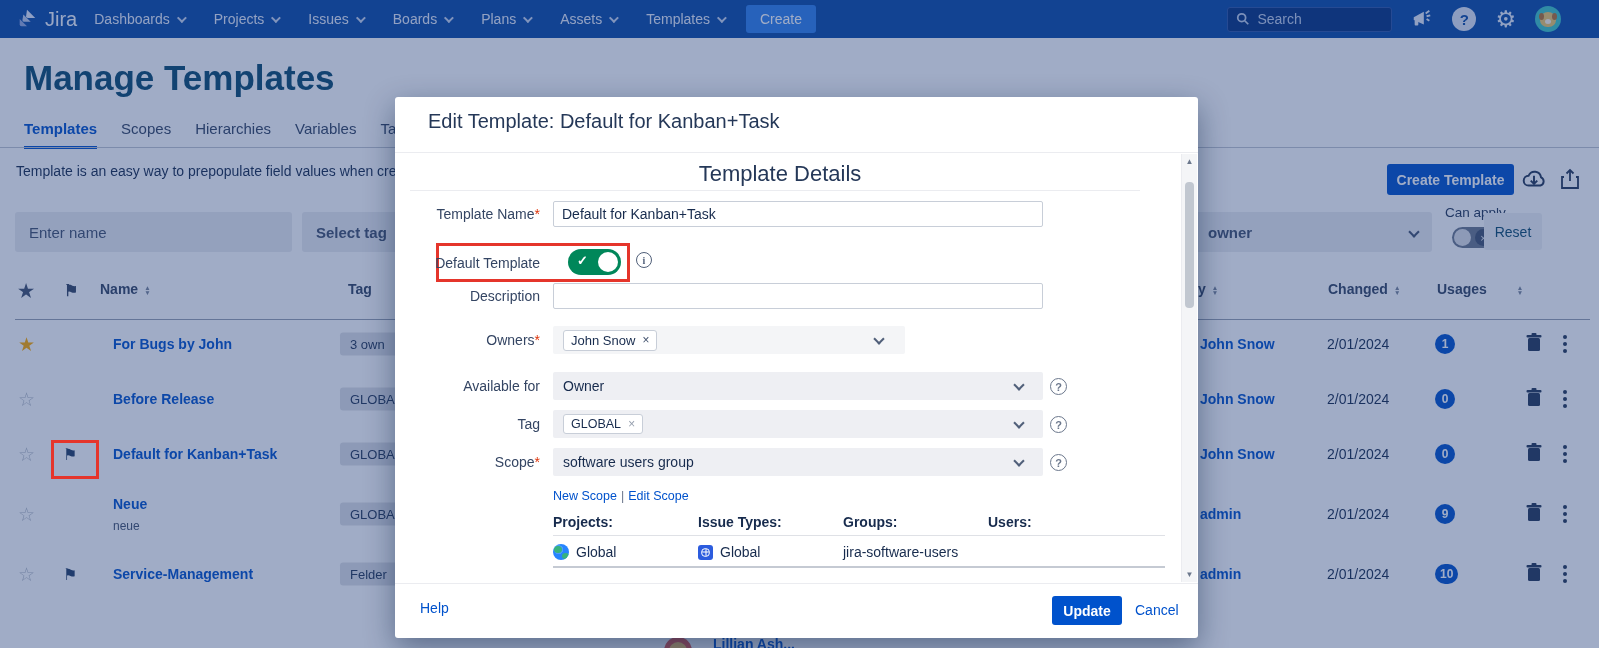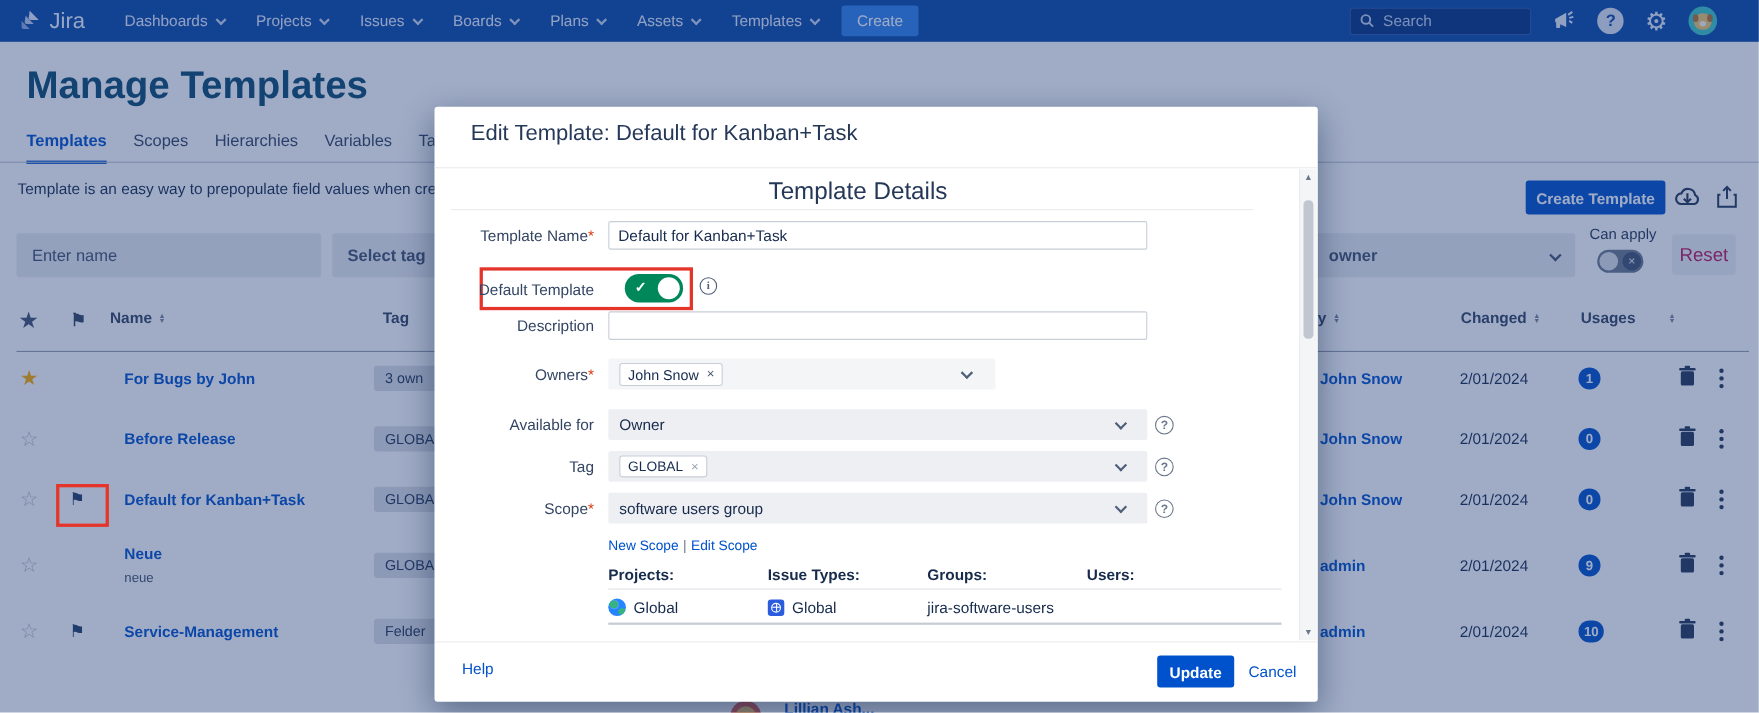--- a/index.html
+++ b/index.html
@@ -5,21 +5,21 @@
   * { margin:0; padding:0; box-sizing:border-box; }
   body { font-family:"Liberation Sans", sans-serif; }
   .screen { position:relative; width:1599px; height:648px; overflow:hidden; background:#FFFFFF; }
 
   
   .page { position:absolute; inset:0; z-index:1; background:#FFFFFF; }
 
   
   .nav { position:absolute; left:0; top:0; width:100%; height:38px; background:#0B4AA6;
          display:flex; align-items:center; }
-  .nav-logo { display:flex; align-items:center; gap:7px; margin-left:16px; margin-right:36px;text-align:right; }
+  .nav-logo { display:flex; align-items:center; gap:7px; margin-left:16px; margin-right:17px;text-align:right; }
   .nav-logo-text { color:#F3F6FC; font-size:20px; }
   .nav-items { display:flex; align-items:center; gap:30px; }
   .nav-item { color:#E7EDF9; font-size:14px; display:flex; align-items:center; gap:7px; cursor:pointer; }
   .chev { width:7px; height:7px; border-right:2px solid #C9D6EE; border-bottom:2px solid #C9D6EE;
           transform:rotate(45deg) translateY(-2px); display:inline-block; }
   .nav-create { margin-left:22px; background:#2F80ED; color:#FFFFFF; font-size:14px;
                 padding:6px 14px; border-radius:3px; border:none; cursor:pointer; }
   .nav-right { position:absolute; right:38px; top:0; height:38px; display:flex; align-items:center; gap:19px; }
   .nav-search { width:165px; height:25px; background:#063380; border:1px solid #2D57A8; border-radius:3px;
                 display:flex; align-items:center; padding:0 8px; gap:7px; }
@@ -56,22 +56,22 @@
   .sel-chev { width:8px; height:8px; border-right:2px solid #42526E; border-bottom:2px solid #42526E;
               transform:rotate(45deg); display:inline-block; }
 
   .can-apply { position:absolute; left:1445px; top:205px; font-size:13.5px; color:#253858; }
   .toggle-off { position:absolute; left:1452px; top:227px; width:42px; height:21px; background:#6B778C;
                 border-radius:11px; cursor:pointer; }
   .toggle-off .knob { position:absolute; left:2px; top:2px; width:17px; height:17px; border-radius:50%; background:#DFE1E6; }
   .toggle-off .xc { position:absolute; right:2px; top:2px; width:17px; height:17px; border-radius:50%; background:#42526E;
                     color:#E8EAEF; font-size:11px; display:flex; align-items:center; justify-content:center; }
   .toggle-off .xc::before { content:"\00d7"; }
-  .reset-btn { position:absolute; left:1520px; top:213px; width:58px; height:37px; background:#F0F1F4; border:none;
-               border-radius:3px; font-size:17px; color:#be185d; cursor:pointer; font-family:"Liberation Sans", sans-serif; }
+  .reset-btn { position:absolute; left:1484px; top:213px; width:58px; height:37px; background:#F0F1F4; border:none;
+               border-radius:3px; font-size:14px; color:#0c4a6e; cursor:pointer; font-family:"Liberation Sans", sans-serif; }
   .create-template-btn { position:absolute; left:1387px; top:164px; width:127px; height:31px; background:#0052CC;
                color:#FFFFFF; border:none; border-radius:3px; font-size:14px; font-weight:600; cursor:pointer;
                font-family:"Liberation Sans", sans-serif; }
   .tool-icon { position:absolute; color:#253858; cursor:pointer; }
 
   
   .thead-cell { position:absolute; font-size:14px; font-weight:600; color:#344563; white-space:nowrap; }
   .sort { display:inline-flex; flex-direction:column; margin-left:6px; vertical-align:middle; }
   .sort i { font-style:normal; font-size:6.5px; line-height:5.5px; color:#7A869A; }
   .sort i:first-child::before { content:"\25b2"; }

